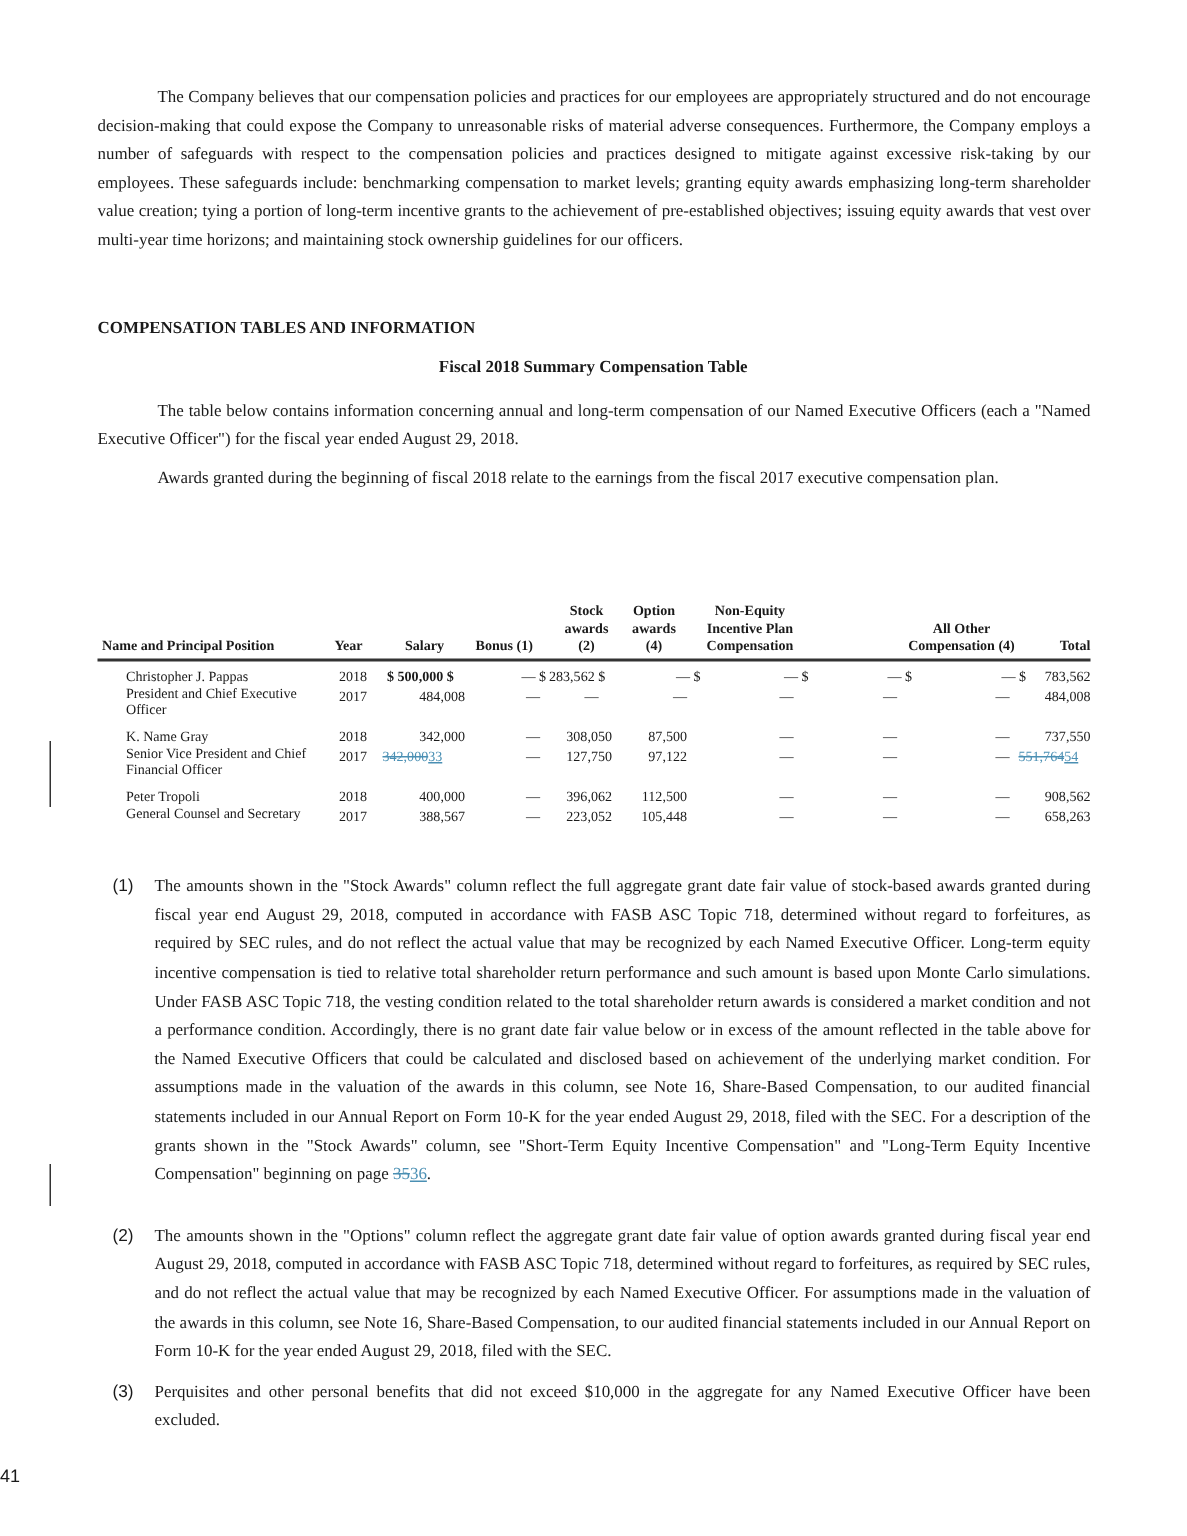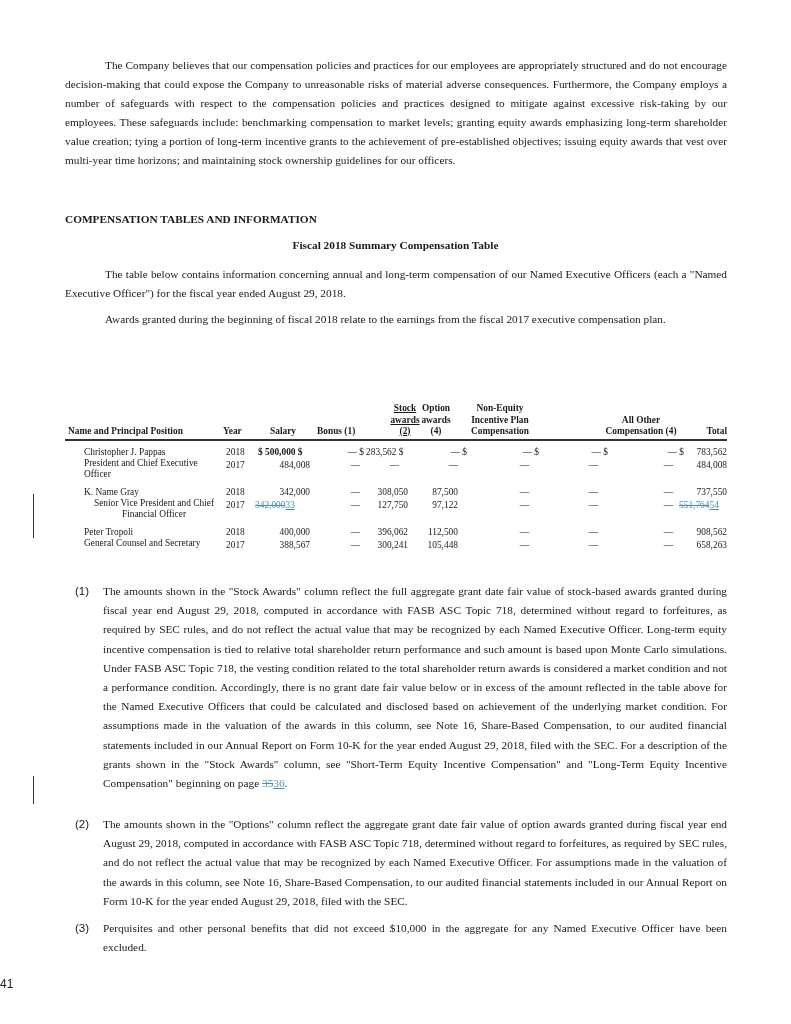--- a/index.html
+++ b/index.html
@@ -40,21 +40,21 @@
 
 <p class="para indent" style="top:265px;">The table below contains information concerning annual and long-term compensation of  our Named Executive Officers (each a "Named Executive Officer") for the fiscal year ended August 29, 2018.</p>
 <p class="para indent" style="top:310px;">Awards granted during the beginning of fiscal 2018 relate to the earnings from the fiscal 2017 executive compensation plan.</p>
 
 <div class="tbl">
   <div class="hdr">
     <div class="h" style="left:3px;text-align:left;">Name and Principal Position</div>
     <div class="h" style="left:158px;">Year</div>
     <div class="h" style="left:205px;">Salary</div>
     <div class="h" style="left:252px;">Bonus (1)</div>
-    <div class="h" style="left:322px;width:36px;text-decoration:underline;">Stock awards (2)</div>
+    <div class="h" style="left:308px;width:36px;">Stock awards (2)</div>
     <div class="h" style="left:353px;width:36px;">Option awards (4)</div>
     <div class="h" style="left:400px;width:70px;">Non-Equity Incentive Plan Compensation</div>
     <div class="h" style="left:540px;width:72px;">All Other Compensation (4)</div>
     <div class="h" style="left:625px;width:37px;text-align:right;">Total</div>
   </div>
 
   <div class="rowgroup" style="margin-top:4px;">
     <div class="cell name" style="top:2px;">Christopher J. Pappas</div>
     <div class="cell name clip" style="top:13px;">President and Chief Executive Officer</div>
     <div class="cell" style="top:2px;left:161px;">2018</div>
@@ -73,21 +73,21 @@
     <div class="cell r" style="top:15px;left:300px;width:34px;">—</div>
     <div class="cell r" style="top:15px;left:355px;width:38px;">—</div>
     <div class="cell r" style="top:15px;left:420px;width:44px;">—</div>
     <div class="cell r" style="top:15px;left:485px;width:48px;">—</div>
     <div class="cell r" style="top:15px;left:560px;width:48px;">—</div>
     <div class="cell r" style="top:15px;left:615px;width:47px;">484,008</div>
   </div>
 
   <div class="rowgroup">
     <div class="cell name" style="top:2px;">K. Name Gray</div>
-    <div class="cell name clip" style="top:13px;text-align:center;">Senior Vice President and Chief Financial Officer</div>
+    <div class="cell name clip" style="top:13px;">Senior Vice President and Chief Financial Officer</div>
     <div class="cell" style="top:2px;left:161px;">2018</div>
     <div class="cell r" style="top:2px;left:205px;width:40px;">342,000</div>
     <div class="cell r" style="top:2px;left:255px;width:40px;">—</div>
     <div class="cell r" style="top:2px;left:300px;width:43px;">308,050</div>
     <div class="cell r" style="top:2px;left:350px;width:43px;">87,500</div>
     <div class="cell r" style="top:2px;left:420px;width:44px;">—</div>
     <div class="cell r" style="top:2px;left:485px;width:48px;">—</div>
     <div class="cell r" style="top:2px;left:560px;width:48px;">—</div>
     <div class="cell r" style="top:2px;left:615px;width:47px;">737,550</div>
 
@@ -111,21 +111,21 @@
     <div class="cell r" style="top:2px;left:300px;width:43px;">396,062</div>
     <div class="cell r" style="top:2px;left:350px;width:43px;">112,500</div>
     <div class="cell r" style="top:2px;left:420px;width:44px;">—</div>
     <div class="cell r" style="top:2px;left:485px;width:48px;">—</div>
     <div class="cell r" style="top:2px;left:560px;width:48px;">—</div>
     <div class="cell r" style="top:2px;left:615px;width:47px;">908,562</div>
 
     <div class="cell" style="top:15px;left:161px;">2017</div>
     <div class="cell r" style="top:15px;left:205px;width:40px;">388,567</div>
     <div class="cell r" style="top:15px;left:255px;width:40px;">—</div>
-    <div class="cell r" style="top:15px;left:300px;width:43px;">300,241</div>
+    <div class="cell r" style="top:15px;left:300px;width:43px;">223,052</div>
     <div class="cell r" style="top:15px;left:350px;width:43px;">105,448</div>
     <div class="cell r" style="top:15px;left:420px;width:44px;">—</div>
     <div class="cell r" style="top:15px;left:485px;width:48px;">—</div>
     <div class="cell r" style="top:15px;left:560px;width:48px;">—</div>
     <div class="cell r" style="top:15px;left:615px;width:47px;">658,263</div>
   </div>
 </div>
 
 <div class="changebar" style="top:494px;height:44px;"></div>
 <div class="changebar" style="top:776px;height:28px;"></div>

